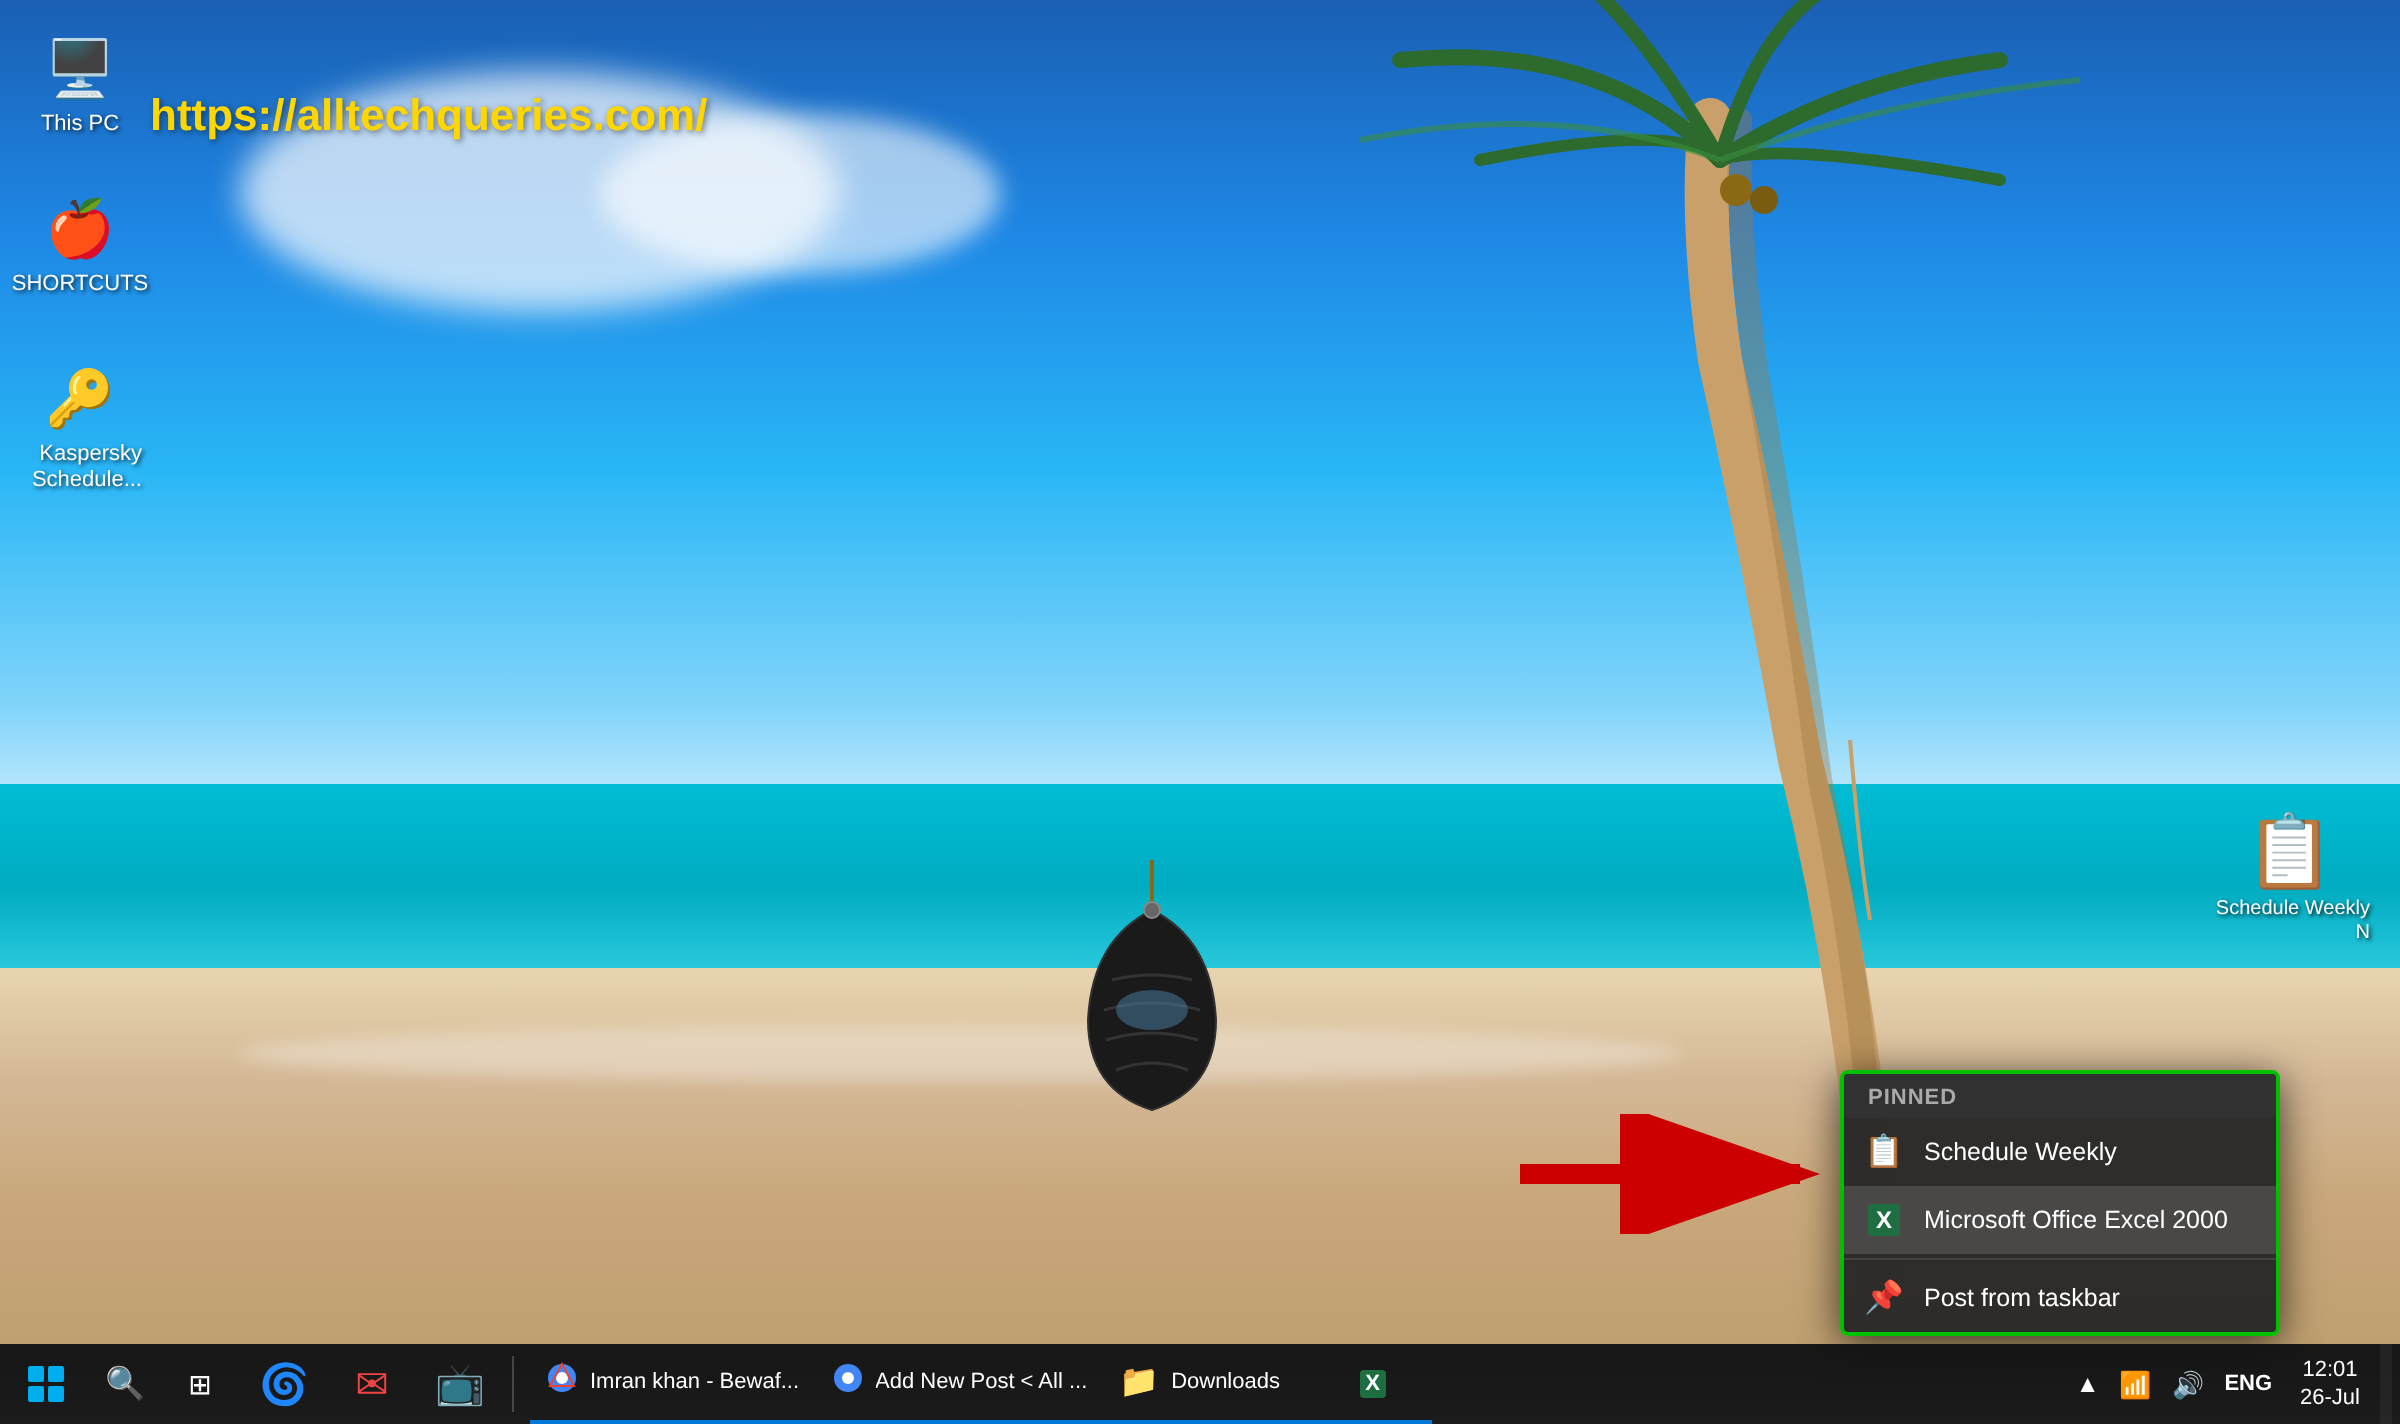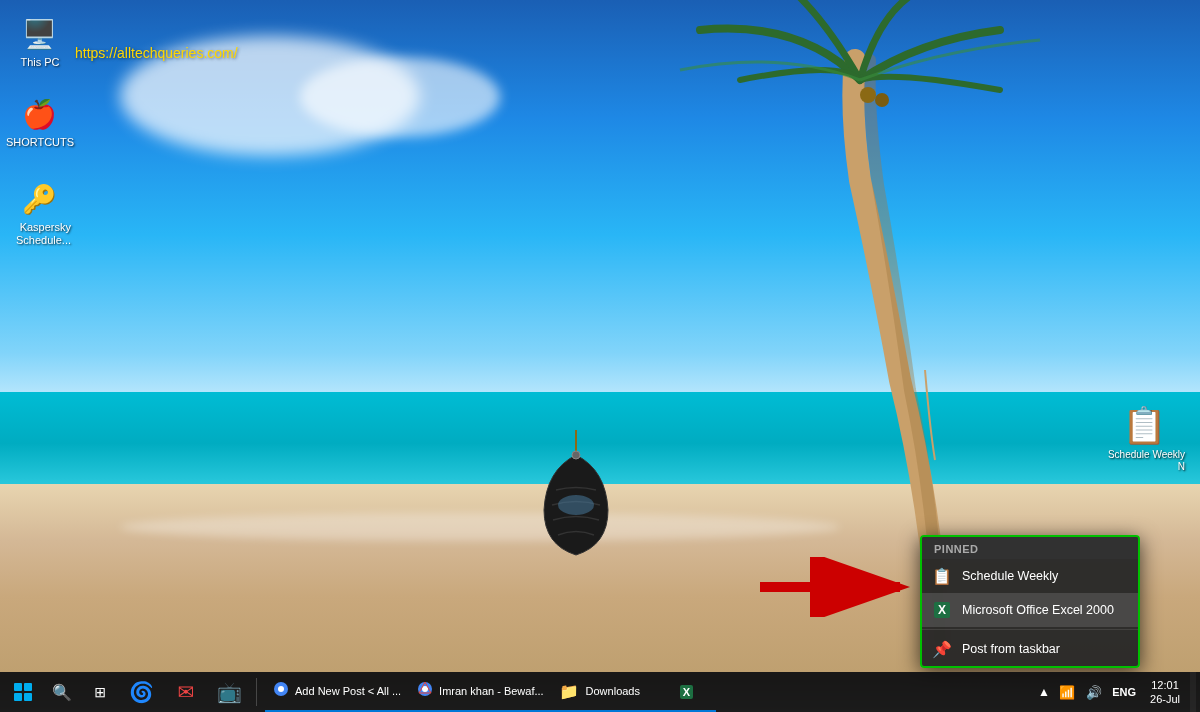--- a/index.html
+++ b/index.html
@@ -118,22 +118,22 @@
       margin-top: 2px;
       line-height: 1.2;
     }
 
     
     .desktop-url {
       position: absolute;
       top: 45px;
       left: 75px;
       color: #FFD700;
-      font-size: 14px;
-      font-weight: normal;
+      font-size: 22px;
+      font-weight: bold;
       text-shadow: 1px 1px 3px rgba(0,0,0,0.5);
     }
 
     
     .desktop-file-icon {
       position: absolute;
       top: 410px;
       right: 20px;
       display: flex;
       flex-direction: column;
@@ -482,42 +482,42 @@
         <span style="color:#e44;">✉</span>
       </div>
       <div class="taskbar-app">
         <span>📺</span>
       </div>
     </div>
 
     <div style="width:1px;height:28px;background:rgba(255,255,255,0.2);margin:0 4px;"></div>
 
     <div class="taskbar-running-apps">
-
-      <div class="taskbar-running-item">
-        <div class="item-icon">
-          <svg width="16" height="16" viewBox="0 0 16 16">
-            <circle cx="8" cy="8" r="7" fill="#4285f4"></circle>
-            <circle cx="8" cy="8" r="3" fill="white"></circle>
-          </svg>
-        </div>
-        <span class="item-text">Add New Post &lt; All ...</span>
-      </div>
 
       <div class="taskbar-running-item">
         <div class="item-icon">
           <svg width="16" height="16" viewBox="0 0 16 16">
             <circle cx="8" cy="8" r="7" fill="#4285f4"></circle>
             <circle cx="8" cy="8" r="3" fill="white"></circle>
             <path d="M8 1 L14 12 L2 12 Z" fill="none" stroke="#ea4335" stroke-width="1"></path>
           </svg>
         </div>
         <span class="item-text">Imran khan - Bewaf...</span>
       </div>
 
+      <div class="taskbar-running-item">
+        <div class="item-icon">
+          <svg width="16" height="16" viewBox="0 0 16 16">
+            <circle cx="8" cy="8" r="7" fill="#4285f4"></circle>
+            <circle cx="8" cy="8" r="3" fill="white"></circle>
+          </svg>
+        </div>
+        <span class="item-text">Add New Post &lt; All ...</span>
+      </div>
+
 
       <div class="taskbar-running-item" style="border-bottom:2px solid #0078d7;">
         <div class="item-icon">📁</div>
         <span class="item-text">Downloads</span>
       </div>
 
       <div class="taskbar-running-item" style="min-width:44px;max-width:44px;border-bottom:2px solid #0078d7;">
         <div class="item-icon">
           <span style="background:#1d6f42;color:white;padding:1px 3px;border-radius:2px;font-size:11px;font-weight:bold;">X</span>
         </div>

